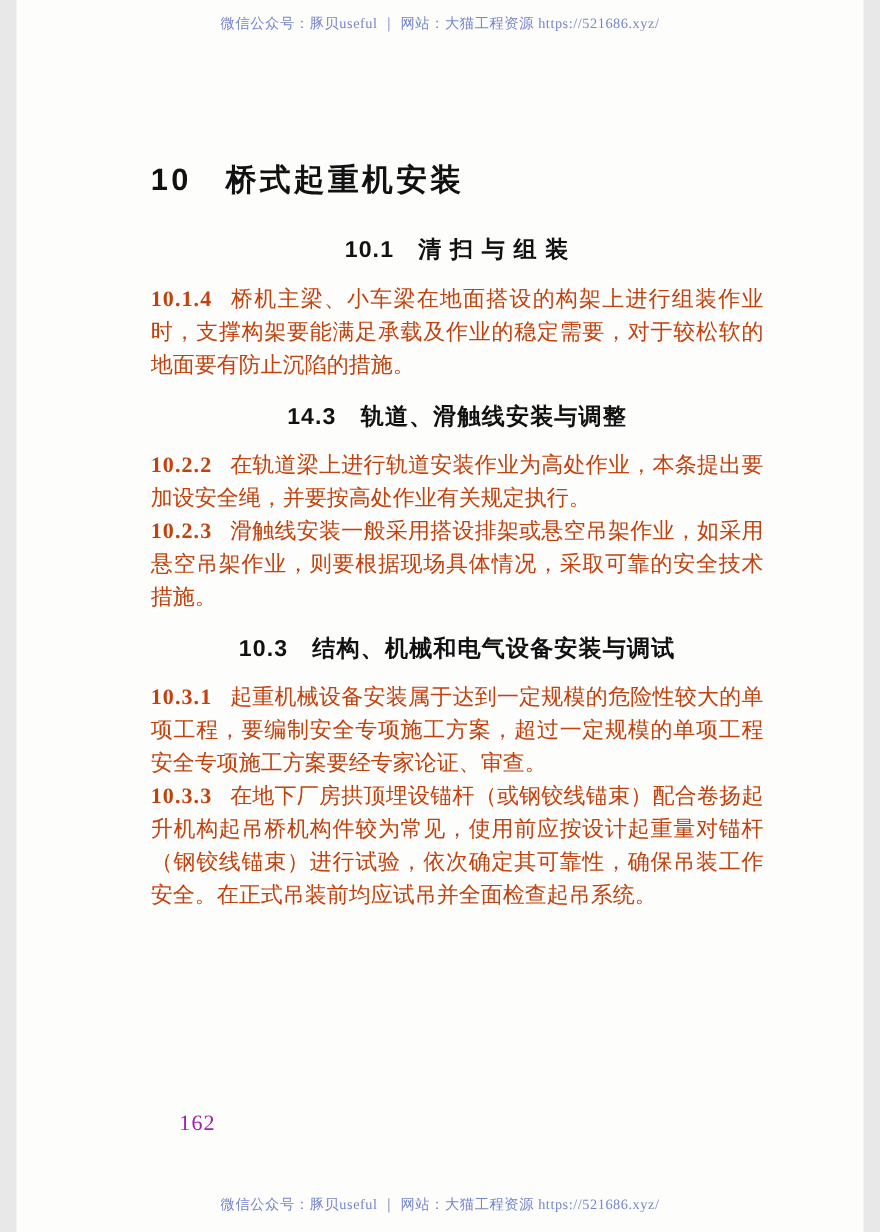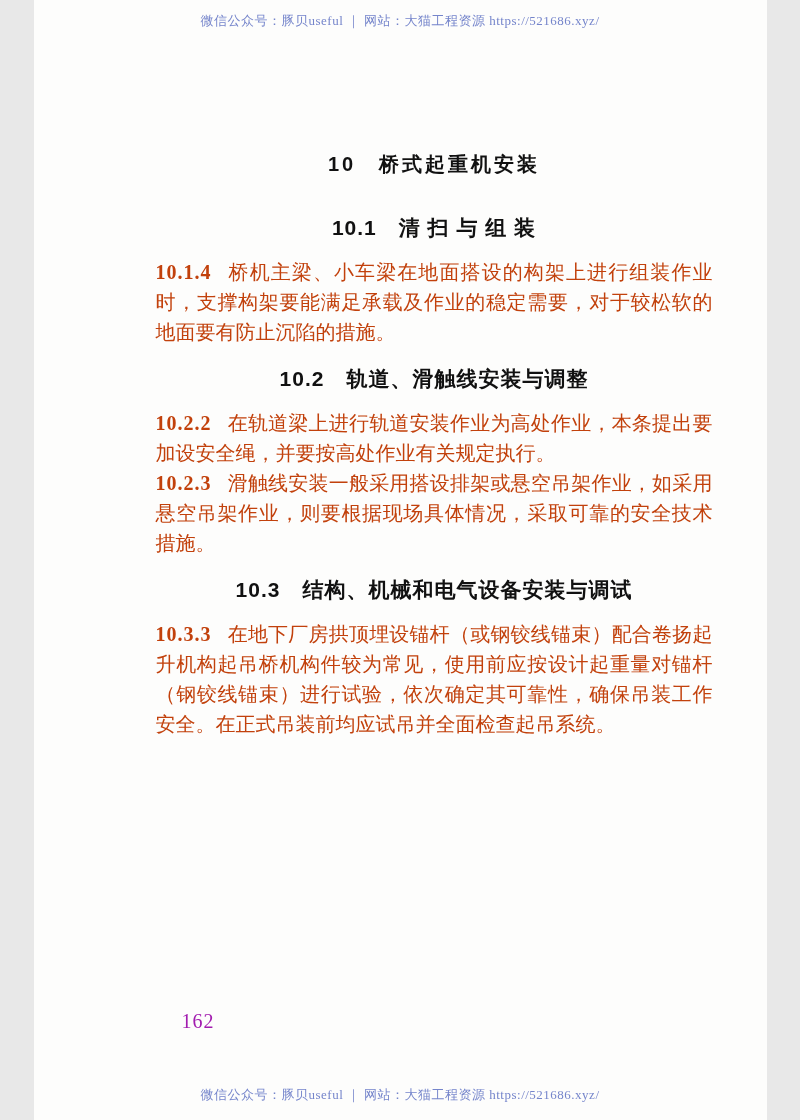--- a/index.html
+++ b/index.html
@@ -9,20 +9,21 @@
   }
   .page {
     position: relative;
     width: 733px;
     height: 1120px;
     margin: 0 auto;
     background: #fdfdfc;
     overflow: hidden;
     color: #1c1c1c;
     font-family: "Liberation Serif", "DejaVu Serif", serif;
+    padding-left: 37px;
   }
   .watermark {
     position: absolute;
     left: 0;
     width: 100%;
     text-align: center;
     font-size: 13px;
     letter-spacing: 0.5px;
     color: #7585cb;
     font-family: "Liberation Serif", "DejaVu Serif", serif;
@@ -32,24 +33,23 @@
   .watermark.bottom { top: 1086px; }
 
   .content {
     position: absolute;
     left: 122px;
     top: 147px;
     width: 557px;
   }
   .chapter-title {
     margin: 0 0 34px 0;
-    font-size: 20px;
+    font-size: 28px;
     line-height: 34px;
     font-weight: bold;
-    text-align: center;
     letter-spacing: 3px;
     color: #111;
     font-family: "Liberation Sans", "DejaVu Sans", sans-serif;
   }
   .section-heading {
     margin: 19px 0 17px 0;
     font-size: 21px;
     line-height: 25px;
     font-weight: bold;
     text-align: center;
@@ -91,29 +91,30 @@
   <div class="watermark top">微信公众号：豚贝useful ｜ 网站：大猫工程资源 https://521686.xyz/</div>
 
   <div class="content">
 
     <h1 class="chapter-title">10　桥式起重机安装</h1>
 
     <h2 class="section-heading">10.1　清 扫 与 组 装</h2>
 
     <p class="clause"><span class="num">10.1.4</span><span>桥机主梁、小车梁在地面搭设的构架上进行组装作业时，支撑构架要能满足承载及作业的稳定需要，对于较松软的地面要有防止沉陷的措施。</span></p>
 
-    <h2 class="section-heading">10.2　轨道、滑触线安装与调整</h2>
+    <h2 class="section-heading">14.3　轨道、滑触线安装与调整</h2>
 
     <p class="clause"><span class="num">10.2.2</span><span>在轨道梁上进行轨道安装作业为高处作业，本条提出要加设安全绳，并要按高处作业有关规定执行。</span></p>
 
     <p class="clause"><span class="num">10.2.3</span><span>滑触线安装一般采用搭设排架或悬空吊架作业，如采用悬空吊架作业，则要根据现场具体情况，采取可靠的安全技术措施。</span></p>
 
 
     <h2 class="section-heading">10.3　结构、机械和电气设备安装与调试</h2>
 
+    <p class="clause"><span class="num">10.3.1</span><span>起重机械设备安装属于达到一定规模的危险性较大的单项工程，要编制安全专项施工方案，超过一定规模的单项工程安全专项施工方案要经专家论证、审查。</span></p>
 
     <p class="clause"><span class="num">10.3.3</span><span>在地下厂房拱顶埋设锚杆（或钢铰线锚束）配合卷扬起升机构起吊桥机构件较为常见，使用前应按设计起重量对锚杆（钢铰线锚束）进行试验，依次确定其可靠性，确保吊装工作安全。在正式吊装前均应试吊并全面检查起吊系统。</span></p>
 
 
   </div>
 
   <div class="page-number">162</div>
 
   <div class="watermark bottom">微信公众号：豚贝useful ｜ 网站：大猫工程资源 https://521686.xyz/</div>
 

